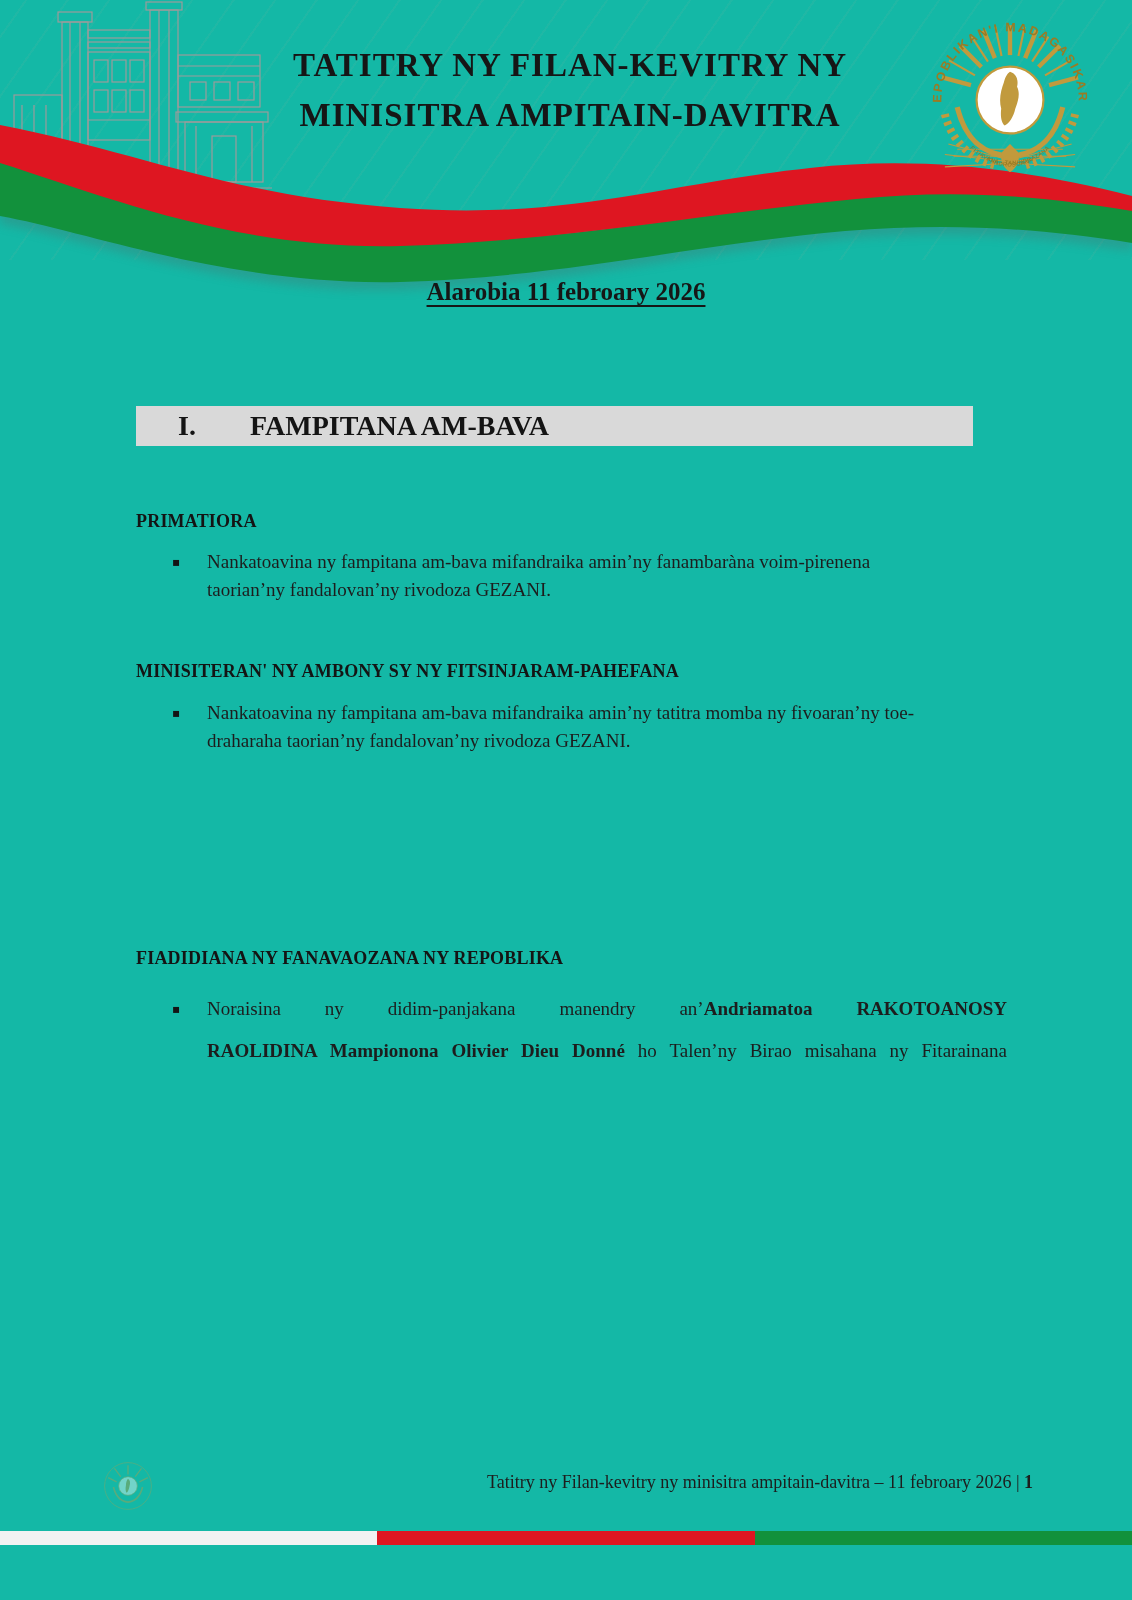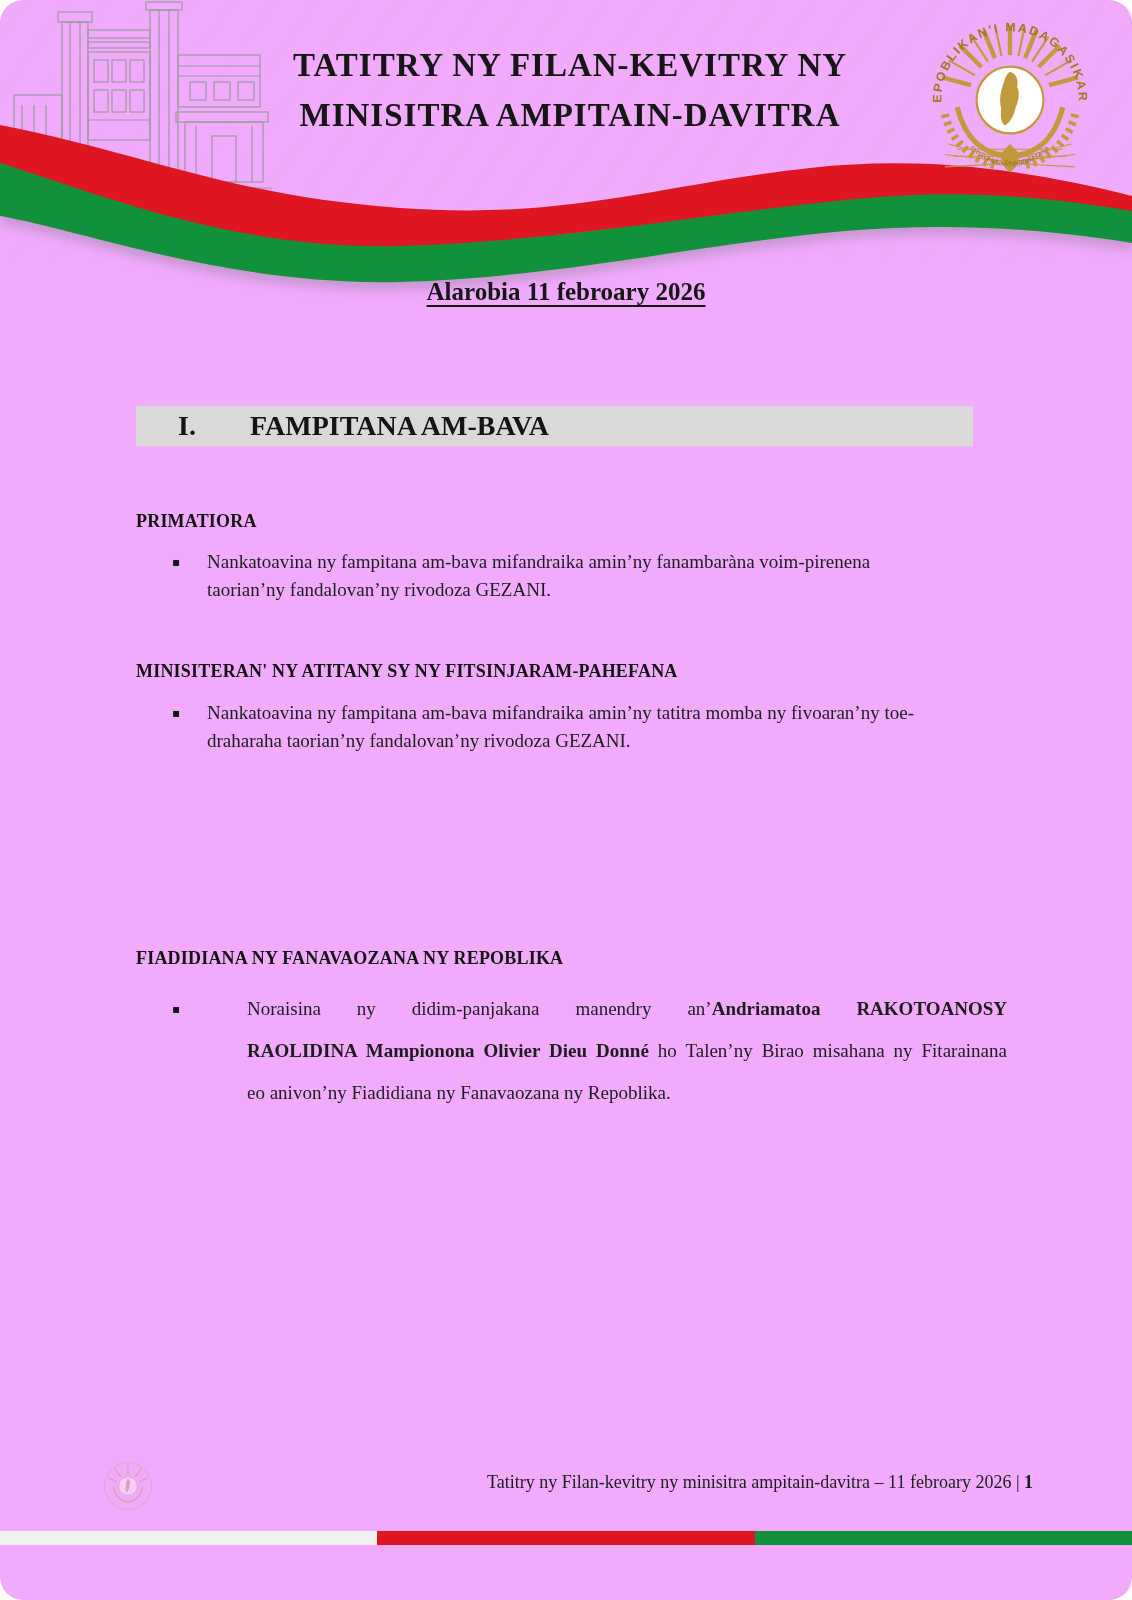--- a/index.html
+++ b/index.html
@@ -1,23 +1,22 @@
 <!DOCTYPE html>
 <html><head>
 <meta charset="utf-8">
 <style>
   html,body{margin:0;padding:0;background:#ffffff;}
   .page{
     position:relative;
     width:1132px;height:1600px;
-    background:#f0abfc;
+    background:#14b8a6;
     overflow:hidden;
     font-family:"Liberation Serif","DejaVu Serif",serif;
     color:#1d1d1d;
-    border-radius:23px;
   }
   .header-stripes{
     position:absolute;top:0;left:0;width:1132px;height:260px;
     background:repeating-linear-gradient(-55deg,
       rgba(190,175,150,0.07) 0 2px, transparent 2px 34px);
     pointer-events:none;
   }
   .header-art{position:absolute;top:0;left:0;}
   .doc-title{
     position:absolute;top:40px;left:240px;width:660px;
@@ -48,21 +47,21 @@
   }
   .bullet{
     position:absolute;left:172px;display:flex;align-items:flex-start;
   }
   .bsq{
     width:35px;flex:0 0 35px;font-size:12px;line-height:28px;
     color:#141414;font-family:"DejaVu Sans",sans-serif;
   }
   .btext{width:745px;font-size:19px;line-height:28px;color:#1d1d1d;}
   .btext-wide{width:800px;font-size:19px;color:#1d1d1d;}
-  .jline{line-height:42px;text-align:justify;text-align-last:justify;margin-left:40px;}
+  .jline{line-height:42px;text-align:justify;text-align-last:justify;}
   .jline.last{text-align:left;text-align-last:left;}
   .footer-seal{position:absolute;left:102px;top:1460px;opacity:0.4;}
   .footer-text{
     position:absolute;top:1472px;right:99px;
     font-size:18px;color:#1d1d1d;white-space:nowrap;
   }
   .footer-text b{font-weight:bold;}
   .bottom-bar{position:absolute;top:1531px;left:0;width:1132px;height:14px;display:flex;}
   .bottom-bar .seg-gray{width:377px;height:14px;background:#f2f2f2;}
   .bottom-bar .seg-red{width:378px;height:14px;background:#de1621;}
@@ -196,37 +195,36 @@
 
   <div class="subhead" style="top:511px">PRIMATIORA</div>
   <div class="bullet" style="top:548px">
     <span class="bsq">▪</span>
     <div class="btext">
       <div>Nankatoavina ny fampitana am-bava mifandraika amin’ny fanambaràna voim-pirenena</div>
       <div>taorian’ny fandalovan’ny rivodoza GEZANI.</div>
     </div>
   </div>
 
-  <div class="subhead" style="top:661px">MINISITERAN' NY ATITANY SY NY FITSINJARAM-PAHEFANA</div>
+  <div class="subhead" style="top:661px">MINISITERAN' NY AMBONY SY NY FITSINJARAM-PAHEFANA</div>
   <div class="bullet" style="top:699px">
     <span class="bsq">▪</span>
     <div class="btext">
       <div>Nankatoavina ny fampitana am-bava mifandraika amin’ny tatitra momba ny fivoaran’ny toe-</div>
       <div>draharaha taorian’ny fandalovan’ny rivodoza GEZANI.</div>
     </div>
   </div>
 
 
   <div class="subhead" style="top:948px">FIADIDIANA NY FANAVAOZANA NY REPOBLIKA</div>
   <div class="bullet" style="top:988px">
     <span class="bsq" style="line-height:42px">▪</span>
     <div class="btext-wide">
       <div class="jline"><span>Noraisina ny didim-panjakana manendry an’</span><b>Andriamatoa RAKOTOANOSY</b></div>
       <div class="jline"><b>RAOLIDINA Mampionona Olivier Dieu Donné</b><span> ho Talen’ny Birao misahana ny Fitarainana</span></div>
-      <div class="jline last"><span>eo anivon’ny Fiadidiana ny Fanavaozana ny Repoblika.</span></div>
     </div>
   </div>
 
   <svg class="footer-seal" width="52" height="52" viewBox="0 0 100 100">
     <g stroke="#c19a3d" fill="none">
       <circle cx="50" cy="50" r="45" stroke-width="1.5"></circle>
       <g stroke-width="2.5">
         <line x1="50" y1="28" x2="50" y2="10"></line>
         <line x1="36" y1="32" x2="24" y2="16"></line>
         <line x1="64" y1="32" x2="76" y2="16"></line>

